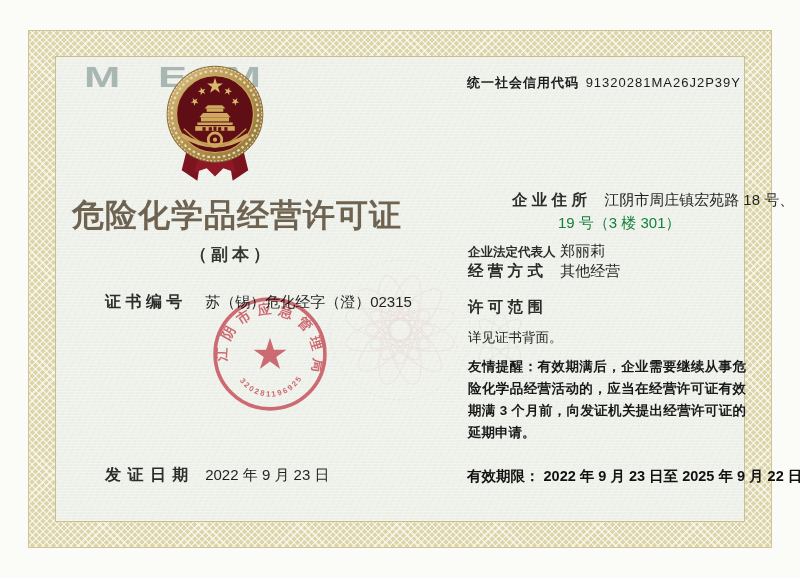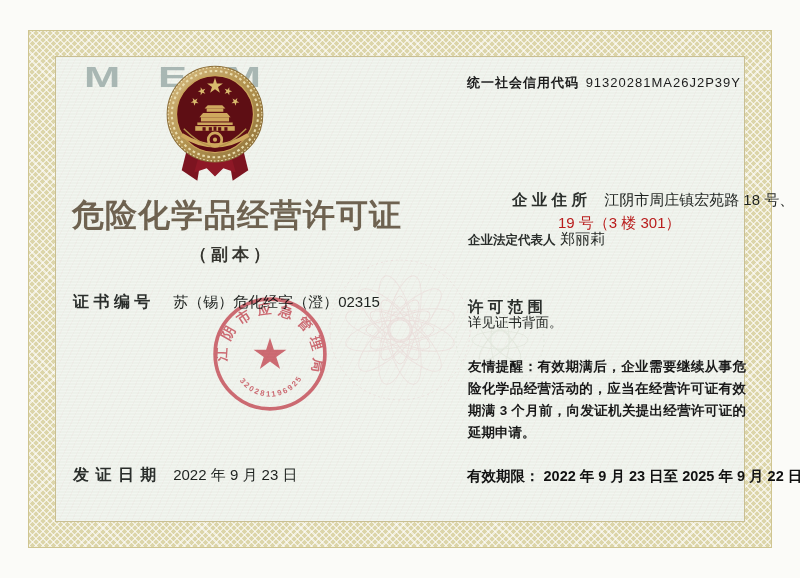--- a/index.html
+++ b/index.html
@@ -36,36 +36,36 @@
   .cert-title{
     left:62px;top:194px;width:340px;text-align:right;
     font-size:32px;font-weight:bold;color:#6e6250;letter-spacing:1px;white-space:nowrap;
   }
   .cert-sub{
     left:62px;top:243px;width:340px;text-align:center;
     font-size:17px;font-weight:bold;color:#35352f;letter-spacing:4px;
   }
   .fieldrow{white-space:nowrap;color:#1e221f;}
   .fieldrow .flabel{font-weight:bold;color:#2a2e2b;display:inline-block;}
-  .lcol .flabel{width:96px;font-size:16px;}
+  .lcol .flabel{width:96px;font-size:16px;margin-left:32px;}
   .lcol{font-size:15px;}
   .rcol .flabel{width:88px;font-size:15.5px;}
   .rcol{font-size:15px;}
   .row-certno{left:73px;top:292px;}
   .row-issuer{left:73px;top:340px;}
   .row-issuedate{left:73px;top:465px;}
   .row-issuedate .flabel{letter-spacing:1px;}
   .row-company{left:468px;top:155px;}
   .row-address{left:468px;top:190px;margin-left:44px;}
-  .addr2{left:558px;top:214px;font-size:15px;color:#b91c1c;}
-  .row-legal{left:468px;top:230px;}
+  .addr2{left:558px;top:214px;font-size:15px;color:#15803d;}
+  .row-legal{left:468px;top:242px;}
   .row-legal .flabel{font-size:12.5px;width:88px;}
   .row-mode{left:468px;top:261px;}
   .row-scope-label{left:468px;top:297px;font-size:15.5px;font-weight:bold;color:#2a2e2b;}
-  .row-scope-val{left:468px;top:314px;font-size:13.5px;color:#1e221f;}
+  .row-scope-val{left:468px;top:329px;font-size:13.5px;color:#1e221f;}
   .reminder{
     left:468px;top:356px;width:278px;font-size:13.5px;line-height:1.62;
     color:#191919;text-align:justify;font-weight:bold;
   }
   .row-validity{left:467px;top:467px;font-size:14.5px;font-weight:600;color:#111;white-space:nowrap;}
   .row-validity .vlabel{font-weight:bold;}
   .footer{
     left:0;top:545px;width:770px;text-align:right;font-size:12px;color:#4a4a46;letter-spacing:1px;
   }
   .emblem{left:163px;top:60px;}
@@ -190,20 +190,24 @@
 
   <div class="abs fieldrow rcol row-address">
     <span class="flabel">企 业 住 所</span>
     <span class="values">江阴市周庄镇宏苑路 18 号、</span>
   </div>
   <div class="abs addr2">19 号（3 楼 301）</div>
   <div class="abs fieldrow rcol row-legal">
     <span class="flabel">企业法定代表人</span>
     <span class="values">郑丽莉</span>
   </div>
+  <div class="abs fieldrow rcol row-mode">
+    <span class="flabel">经 营 方 式</span>
+    <span class="values">其他经营</span>
+  </div>
   <div class="abs row-scope-label">许 可 范 围</div>
   <div class="abs row-scope-val">详见证书背面。</div>
 
   <div class="abs reminder">友情提醒：有效期满后，企业需要继续从事危险化学品经营活动的，应当在经营许可证有效期满 3 个月前，向发证机关提出经营许可证的延期申请。</div>
 
   <div class="abs row-validity">
     <span class="vlabel">有效期限：</span>
     <span>2022 年 9 月 23 日至 2025 年 9 月 22 日</span>
   </div>
 

